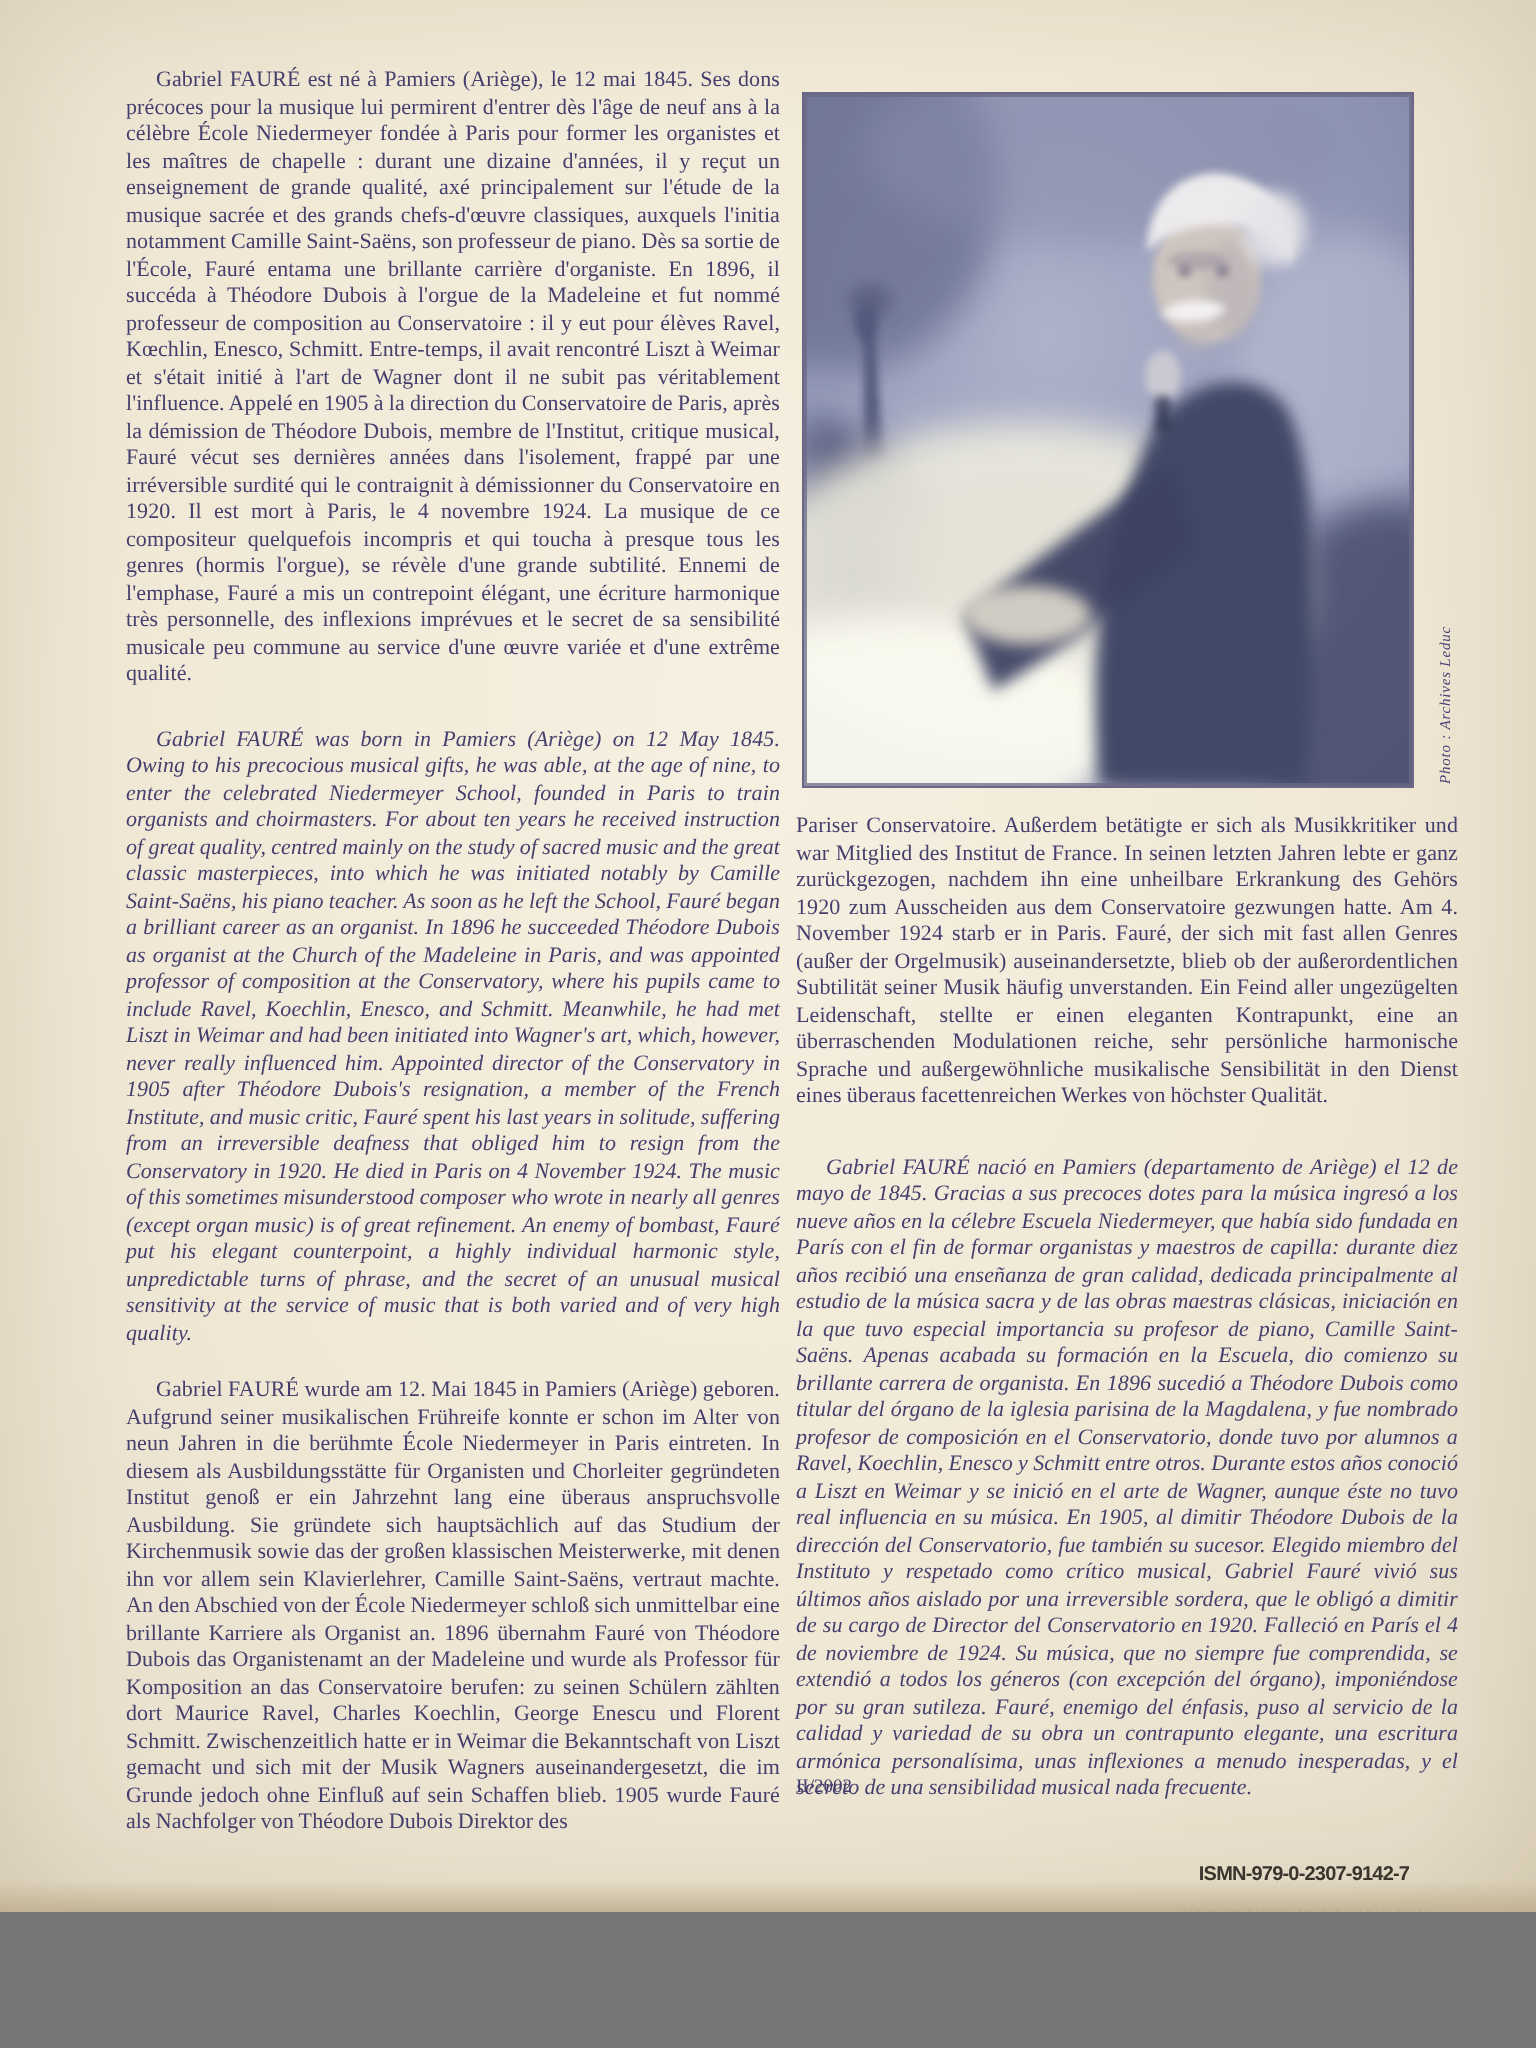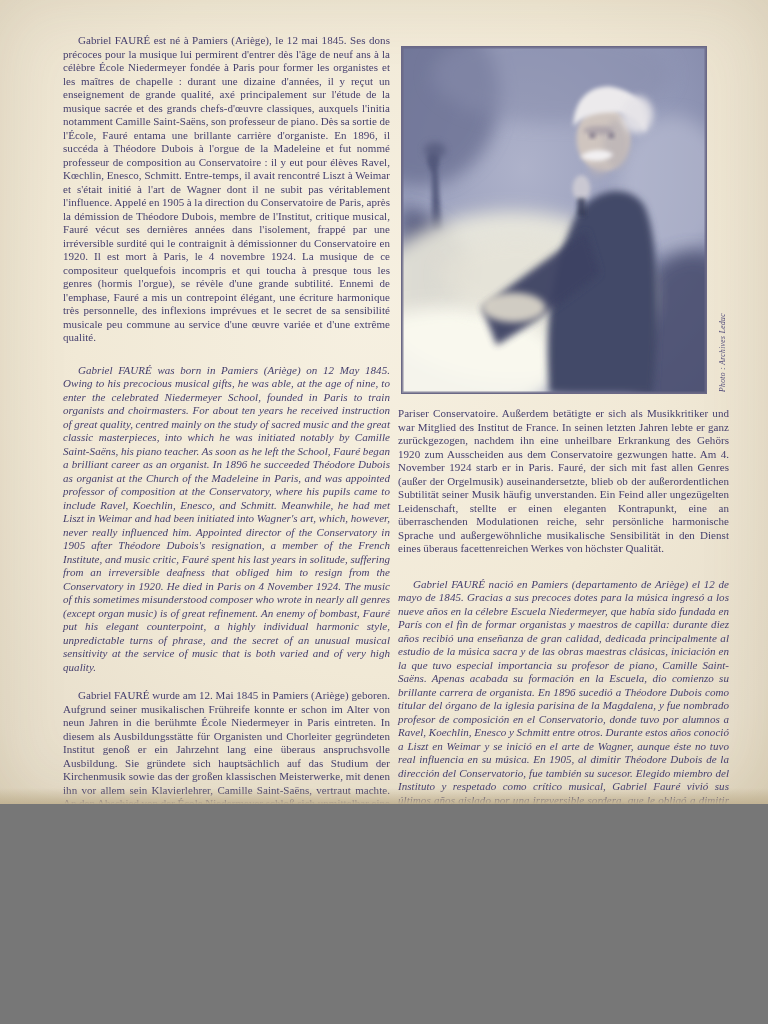--- a/index.html
+++ b/index.html
@@ -1,17 +1,17 @@
 <!DOCTYPE html>
 <html><head>
 <meta charset="utf-8">
 <style>
   html,body{margin:0;padding:0;background:#777;}
   .page{
-    position:relative;width:768px;height:804px;overflow:hidden;
+    position:relative;width:768px;height:956px;overflow:hidden;
     background:radial-gradient(ellipse at 48% 38%, #f6f0e1 0%, #f1e9d6 52%, #e7decb 88%, #e0d6bf 100%);
     font-family:"Liberation Serif", serif;
     color:#443e6d;
     box-shadow:inset 0 0 70px rgba(120,100,60,.14);
   }
   .page::after{
     content:"";position:absolute;left:0;right:0;bottom:0;height:16px;
     background:linear-gradient(to bottom, rgba(190,175,140,0) 0%, rgba(186,170,135,.45) 60%, #c2b394 100%);
     pointer-events:none;
   }

